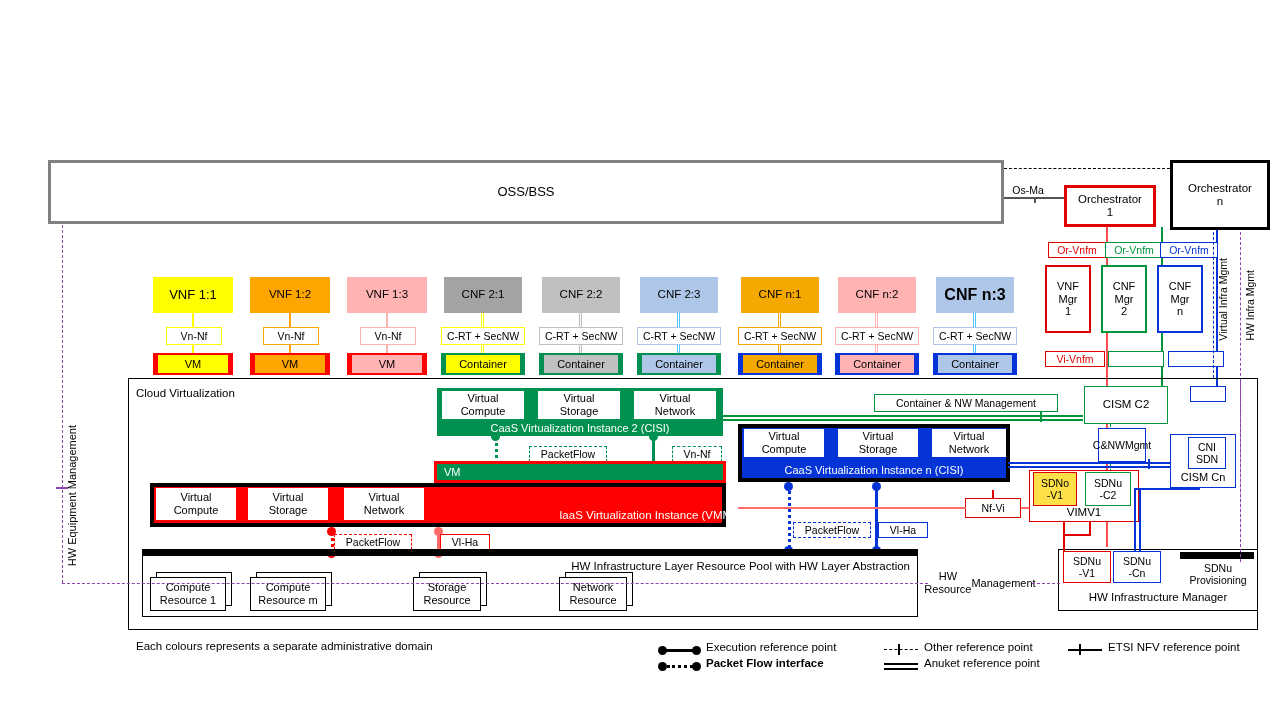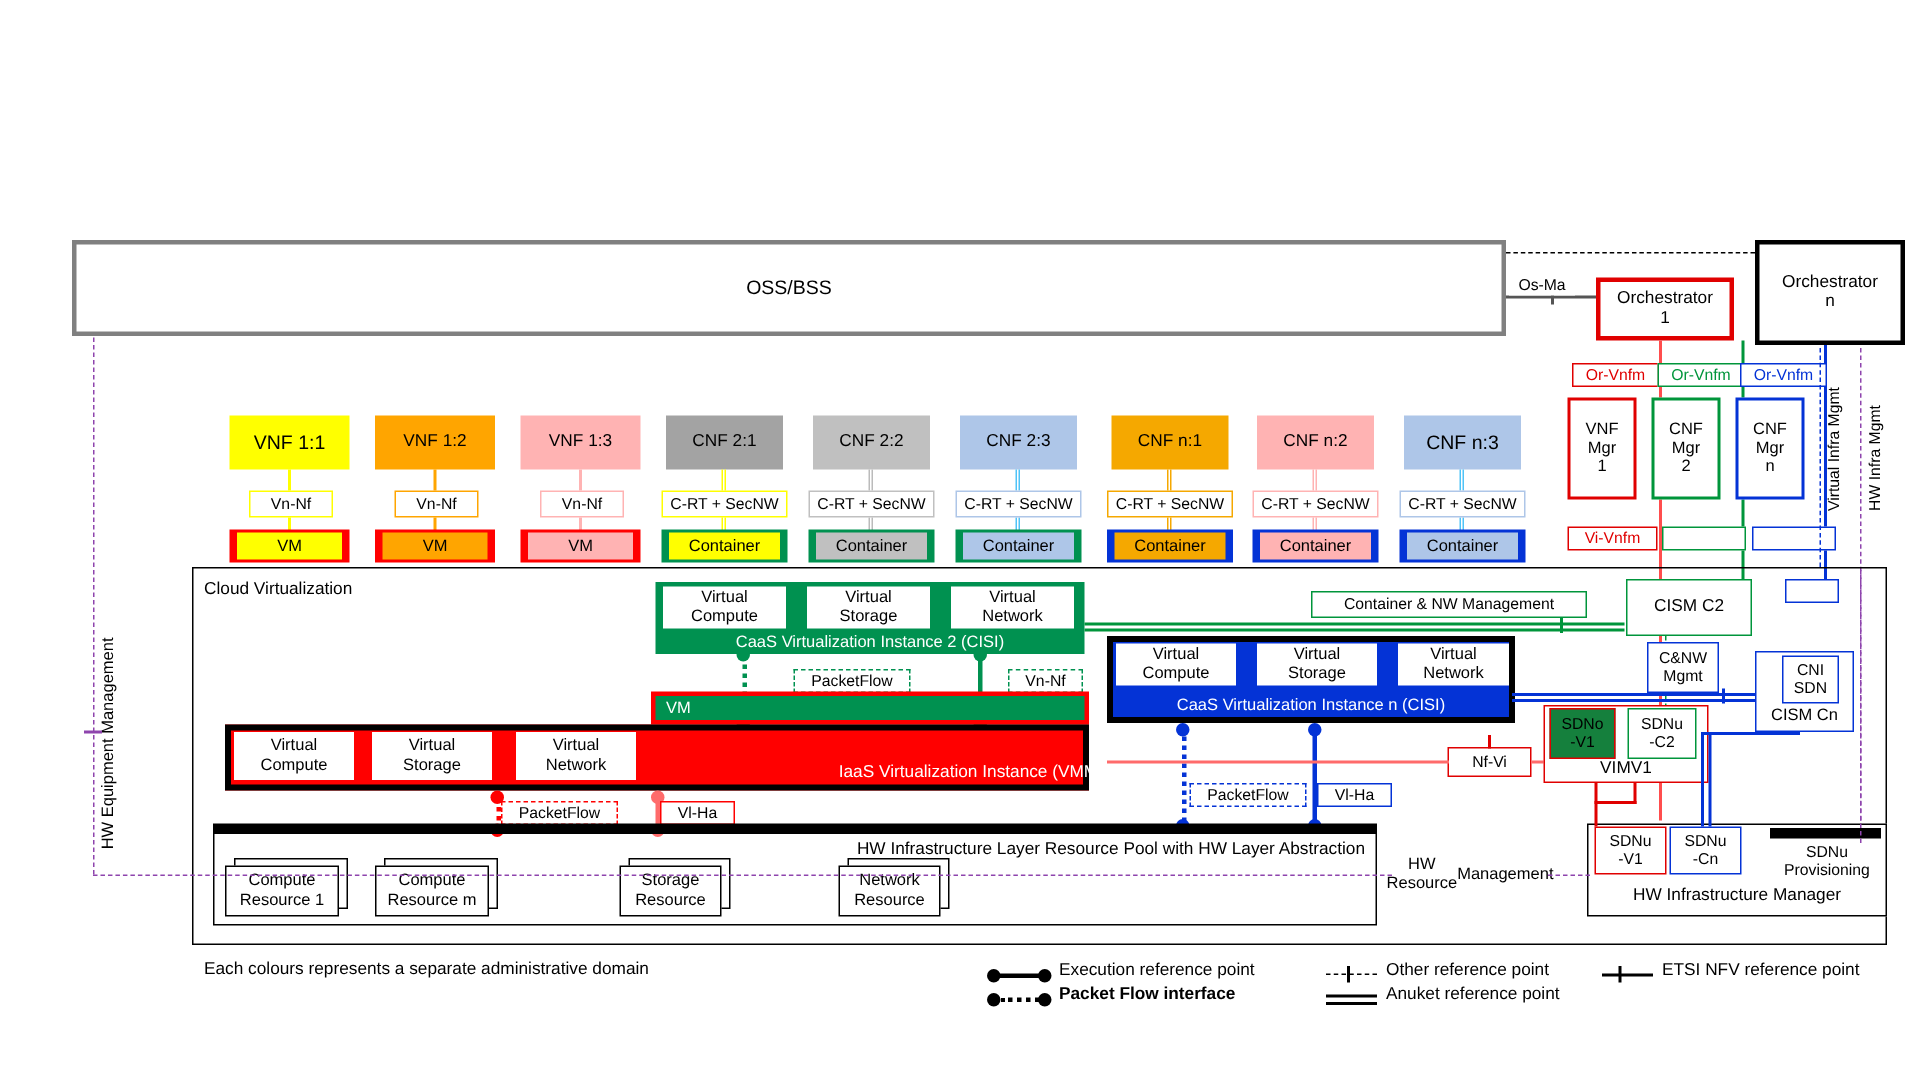--- a/index.html
+++ b/index.html
@@ -158,21 +158,21 @@
   <span style="font-size:11.5px;">CNF n:2</span>
   </div>
 <div class="abs" style="left:875px;top:313px;width:3px;height:48px;border-left:1px solid #ffb3b3;border-right:1px solid #ffb3b3;"></div>
 <div class="abs ctr lbl" style="left:835px;top:327px;width:84px;height:18px;border:1px solid #ffb3b3;">C-RT + SecNW</div>
 <div class="abs" style="left:835px;top:353px;width:84px;height:22px;background:#0433d6;"></div>
 <div class="abs ctr" style="left:840px;top:355px;width:74px;height:18px;background:#ffb3b3;">
   <span>Container</span>
   </div>
 
 <div class="abs ctr" style="left:936px;top:277px;width:78px;height:36px;background:#aec6e8;">
-  <span style="font-size:13px;">CNF n:3</span>
+  <span style="font-size:16px;font-weight:bold;">CNF n:3</span>
   </div>
 <div class="abs" style="left:973px;top:313px;width:3px;height:48px;border-left:1px solid #4fc3f7;border-right:1px solid #4fc3f7;"></div>
 <div class="abs ctr lbl" style="left:933px;top:327px;width:84px;height:18px;border:1px solid #aec6e8;">C-RT + SecNW</div>
 <div class="abs" style="left:933px;top:353px;width:84px;height:22px;background:#0433d6;"></div>
 <div class="abs ctr" style="left:938px;top:355px;width:74px;height:18px;background:#aec6e8;">
   <span>Container</span>
   </div>
 
 <div class="abs" style="left:128px;top:378px;width:1130px;height:252px;border:1.5px solid #000;background:transparent;"></div>
 <div class="abs lft" style="left:136px;top:385px;width:200px;height:16px;font-size:11.5px;">Cloud Virtualization</div>
@@ -292,40 +292,40 @@
   </div>
 <div class="abs" style="left:723px;top:415px;width:360px;height:1.5px;background:#00953b;"></div>
 <div class="abs" style="left:723px;top:419px;width:360px;height:1.5px;background:#00953b;"></div>
 <div class="abs" style="left:1040px;top:412px;width:1.5px;height:10px;background:#00953b;"></div>
 
 <div class="abs ctr" style="left:1084px;top:386px;width:84px;height:38px;border:1.5px solid #00953b;background:#fff;">
   <span style="font-size:11.5px;text-align:right;">CISM C2</span>
   </div>
 <div class="abs dashv-green" style="left:1110px;top:424px;width:0;height:48px;"></div>
 
-<div class="abs ctr" style="left:1098px;top:428px;width:48px;height:34px;border:1.5px solid #0433d6;background:#fff;flex-direction:column;font-size:10.5px;text-align:center;">
+<div class="abs ctr" style="left:1098px;top:428px;width:48px;height:34px;border:1.5px solid #0433d6;background:#fff;flex-direction:row;font-size:10.5px;text-align:center;">
   <span>C&amp;NW</span>
     <span>Mgmt</span>
   </div>
 
 <div class="abs" style="left:1008px;top:462px;width:165px;height:1.5px;background:#0433d6;"></div>
 <div class="abs" style="left:1008px;top:466px;width:165px;height:1.5px;background:#0433d6;"></div>
 <div class="abs" style="left:1148px;top:459px;width:1.5px;height:10px;background:#0433d6;"></div>
 
 <div class="abs" style="left:1190px;top:386px;width:36px;height:16px;border:1.5px solid #0433d6;background:#fff;"></div>
 
 <div class="abs" style="left:1170px;top:434px;width:66px;height:54px;border:1.5px solid #0433d6;background:#fff;"></div>
 <div class="abs ctr" style="left:1188px;top:437px;width:38px;height:32px;border:1.5px solid #0433d6;background:#fff;flex-direction:column;font-size:10.5px;">
   <span>CNI</span>
     <span>SDN</span>
   </div>
 <div class="abs ctr" style="left:1170px;top:469px;width:66px;height:16px;font-size:11px;">CISM Cn</div>
 
 <div class="abs" style="left:1029px;top:470px;width:110px;height:52px;border:1.5px solid #e00000;background:#fff;"></div>
-<div class="abs ctr" style="left:1033px;top:472px;width:44px;height:34px;border:1.5px solid #e00000;background:#15803d;flex-direction:column;font-size:10.5px;">
+<div class="abs ctr" style="left:1033px;top:472px;width:44px;height:34px;border:1.5px solid #e00000;background:#fde047;flex-direction:column;font-size:10.5px;">
   <span>SDNo</span>
     <span>-V1</span>
   </div>
 <div class="abs ctr" style="left:1085px;top:472px;width:46px;height:34px;border:1.5px solid #00953b;background:#fff;flex-direction:column;font-size:10.5px;">
   <span>SDNu</span>
     <span>-C2</span>
   </div>
 <div class="abs ctr" style="left:1029px;top:505px;width:110px;height:16px;font-size:11.5px;">VIMV1</div>
 
 <div class="abs" style="left:1058px;top:549px;width:200px;height:62px;border:1.5px solid #000;background:#fff;"></div>

